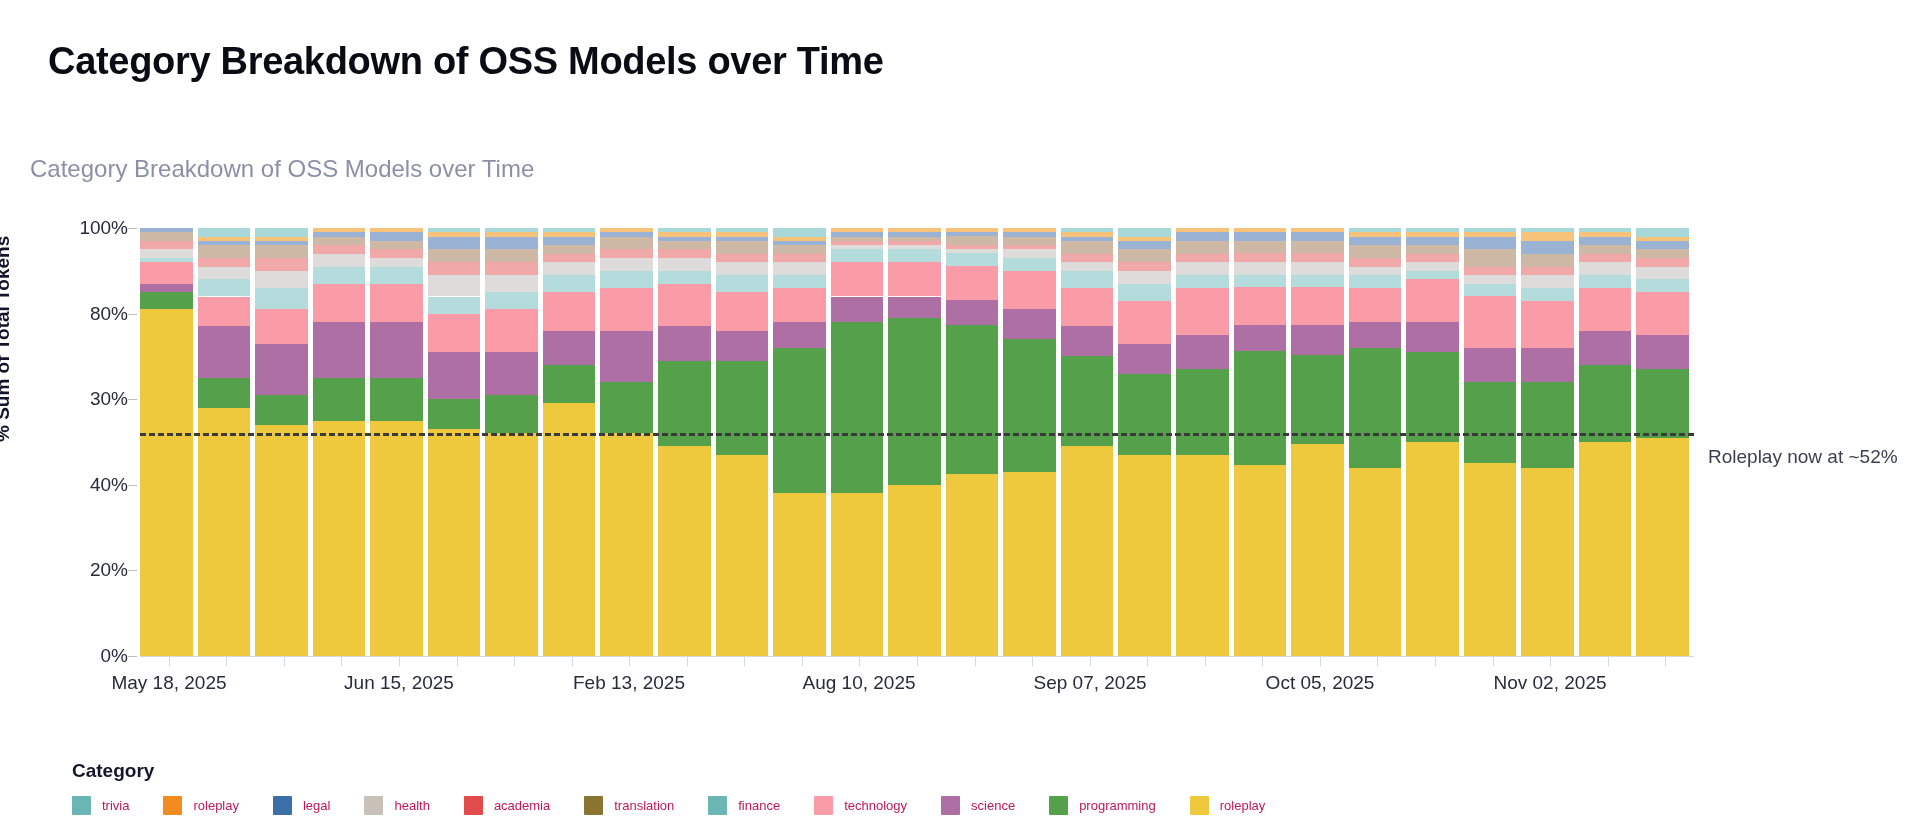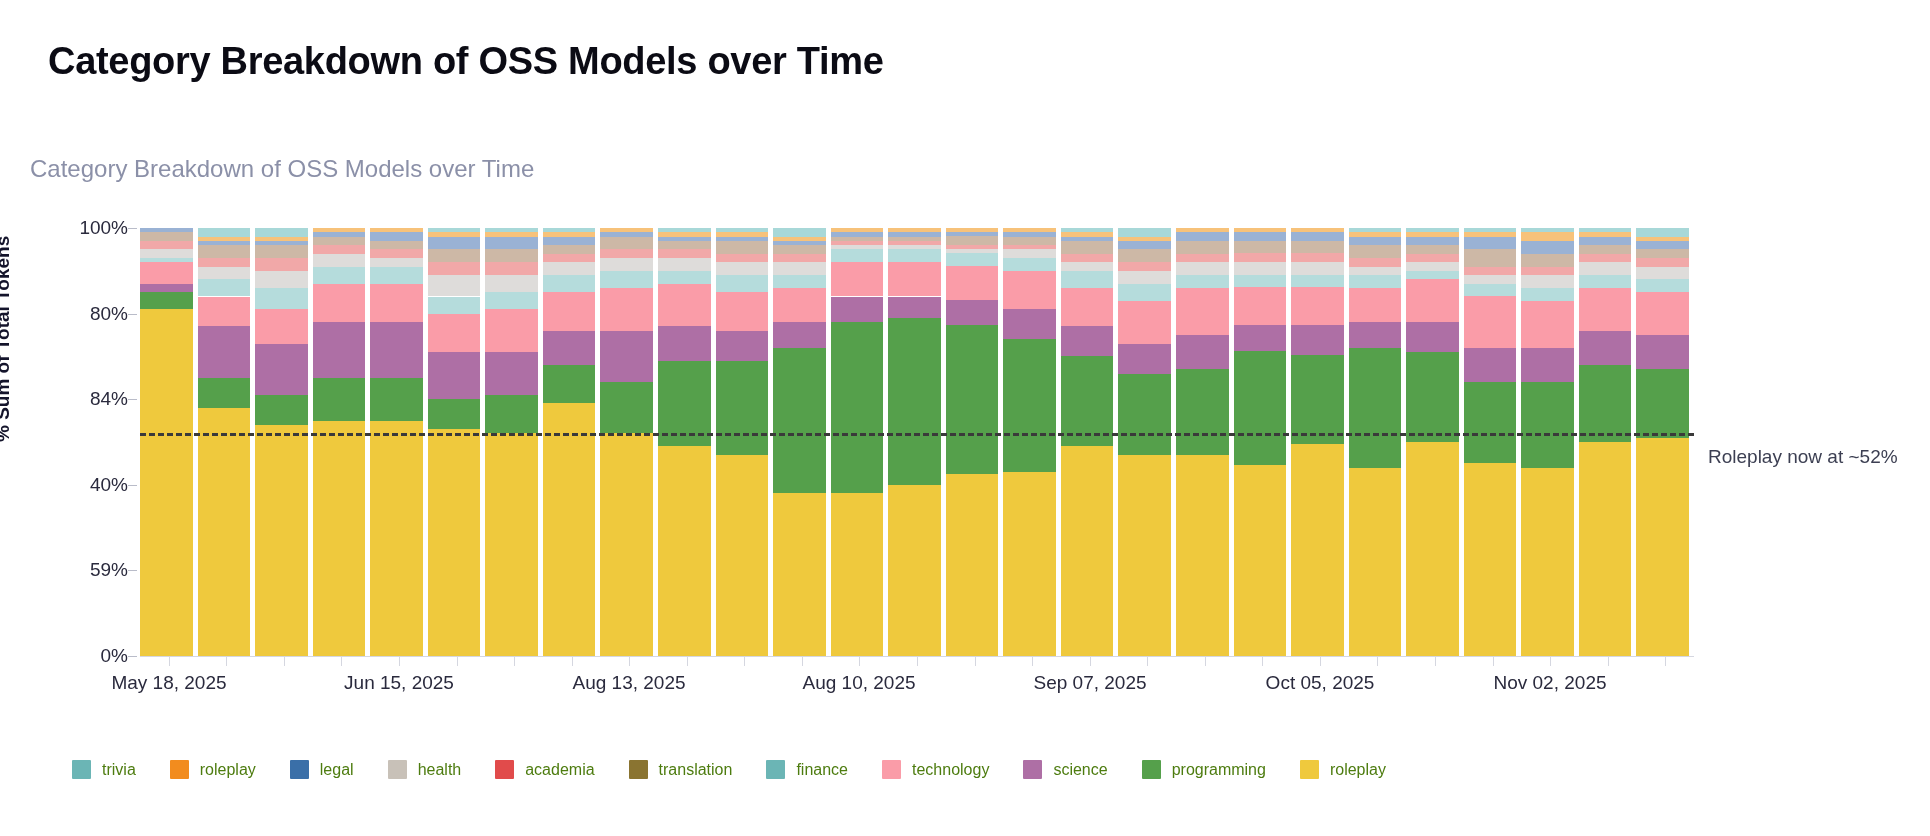--- a/index.html
+++ b/index.html
@@ -84,44 +84,44 @@
   }
 
   
   .legend{position:absolute;left:72px;top:760px;width:1800px;}
   .legend-title{
     font-size:19px;font-weight:700;color:#14142b;margin:0 0 14px 0;
   }
   .legend-items{display:flex;flex-direction:row;align-items:center;gap:0;flex-wrap:nowrap;}
   .legend-item{display:flex;align-items:center;margin-right:34px;white-space:nowrap;}
   .legend-swatch{width:19px;height:19px;margin-right:11px;flex:none;border-radius:1px;}
-  .legend-label{font-size:16px;color:#4d7c0f;}
+  .legend-label{font-size:13px;color:#be185d;}
 </style>
 </head>
 <body>
 
 <div class="page">
 
   <div class="header">
     <div class="main-title">Category Breakdown of OSS Models over Time</div>
   </div>
 
   <div class="sub-title">Category Breakdown of OSS Models over Time</div>
 
   <div class="chart-wrap">
 
     <div class="y-axis-title">% Sum of Total Tokens</div>
     <div id="y-axis">
         <div class="ytick-label" style="top: 656px;">0%</div>
         <div class="ytick-mark" style="top: 656px;"></div>
-        <div class="ytick-label" style="top: 570.4px;">59%</div>
+        <div class="ytick-label" style="top: 570.4px;">20%</div>
         <div class="ytick-mark" style="top: 570.4px;"></div>
         <div class="ytick-label" style="top: 484.8px;">40%</div>
         <div class="ytick-mark" style="top: 484.8px;"></div>
-        <div class="ytick-label" style="top: 399.2px;">84%</div>
+        <div class="ytick-label" style="top: 399.2px;">30%</div>
         <div class="ytick-mark" style="top: 399.2px;"></div>
         <div class="ytick-label" style="top: 313.6px;">80%</div>
         <div class="ytick-mark" style="top: 313.6px;"></div>
         <div class="ytick-label" style="top: 228px;">100%</div>
         <div class="ytick-mark" style="top: 228px;"></div>
       </div>
 
     <div class="plot">
       <div class="plot-bg"></div>
       <div class="bars" id="bars">
@@ -491,32 +491,33 @@
         <div class="xtick-mark" style="left: 1262px;"></div>
         <div class="xtick-mark" style="left: 1320px;"></div>
         <div class="xtick-mark" style="left: 1377px;"></div>
         <div class="xtick-mark" style="left: 1435px;"></div>
         <div class="xtick-mark" style="left: 1493px;"></div>
         <div class="xtick-mark" style="left: 1550px;"></div>
         <div class="xtick-mark" style="left: 1608px;"></div>
         <div class="xtick-mark" style="left: 1665px;"></div>
         <div class="xtick-label" style="left: 169px;">May 18, 2025</div>
         <div class="xtick-label" style="left: 399px;">Jun 15, 2025</div>
-        <div class="xtick-label" style="left: 629px;">Aug 13, 2025</div>
+        <div class="xtick-label" style="left: 629px;">Feb 13, 2025</div>
         <div class="xtick-label" style="left: 859px;">Aug 10, 2025</div>
         <div class="xtick-label" style="left: 1090px;">Sep 07, 2025</div>
         <div class="xtick-label" style="left: 1320px;">Oct 05, 2025</div>
         <div class="xtick-label" style="left: 1550px;">Nov 02, 2025</div>
       </div>
 
     <div class="ref-line" id="ref-line" style="top: 433.44px;"></div>
     <div class="ref-label" id="ref-label" style="top: 457px; left: 1708px;">Roleplay now at ~52%</div>
   </div>
 
   <div class="legend">
+    <div class="legend-title">Category</div>
     <div class="legend-items" id="legend-items">
         <div class="legend-item">
           <span class="legend-swatch" style="background: rgb(107, 181, 181);"></span>
           <span class="legend-label">trivia</span>
         </div>
         <div class="legend-item">
           <span class="legend-swatch" style="background: rgb(242, 140, 30);"></span>
           <span class="legend-label">roleplay</span>
         </div>
         <div class="legend-item">

